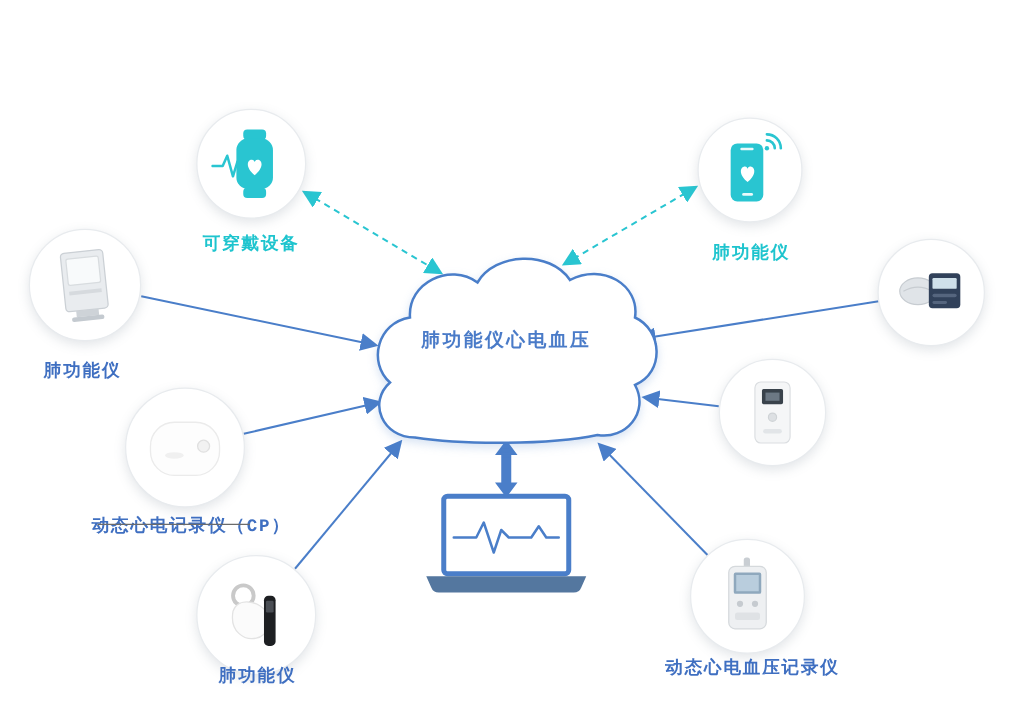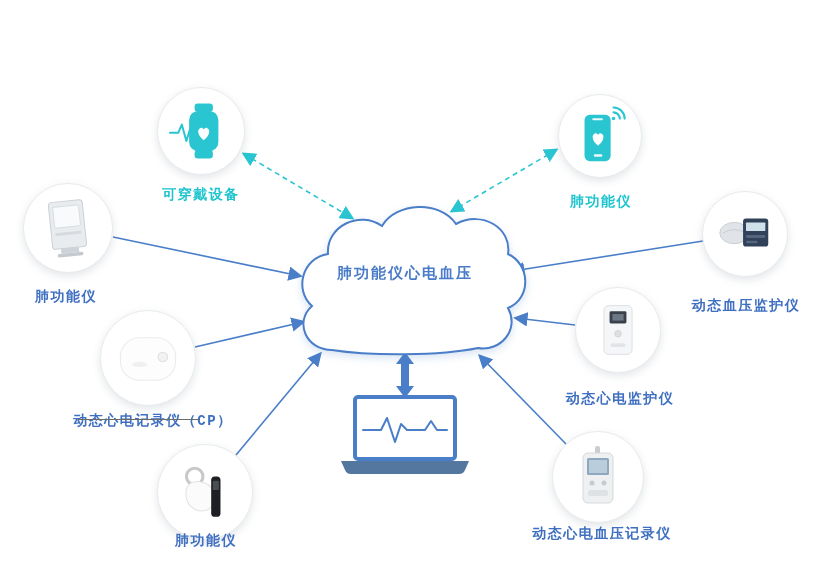--- a/index.html
+++ b/index.html
@@ -132,32 +132,30 @@
   <div class="node-circle" style="left:702px;top:191px;width:86px;height:86px">
     <svg width="62" height="62" viewBox="0 0 64 64">
       <ellipse cx="21" cy="31" rx="15" ry="11" fill="#e0e4e8" stroke="#c7ccd1"></ellipse>
       <path d="M9 31 q12 -7 24 0" stroke="#c7ccd1" fill="none"></path>
       <rect x="30" y="16" width="26" height="29" rx="3" fill="#31415a"></rect>
       <rect x="33" y="20" width="20" height="9" rx="1" fill="#cfe0ea"></rect>
       <rect x="33" y="33" width="20" height="3" rx="1.5" fill="#55657e"></rect>
       <rect x="33" y="39" width="12" height="2.5" rx="1.2" fill="#55657e"></rect>
     </svg>
   </div>
-  <div class="node-label" style="left:746px;top:297px">动态血压监护仪</div>
 
   <div class="node-circle" style="left:575px;top:287px;width:86px;height:86px">
     <svg width="60" height="60" viewBox="0 0 64 64">
       <rect x="17" y="6" width="30" height="52" rx="5" fill="#f5f6f7" stroke="#dbdee1"></rect>
       <rect x="23" y="12" width="18" height="13" rx="1.5" fill="#39424b"></rect>
       <rect x="26" y="15" width="12" height="7" fill="#6c7884"></rect>
       <circle cx="32" cy="36" r="3.5" fill="#dde0e3" stroke="#cfd3d6"></circle>
       <rect x="24" y="46" width="16" height="4" rx="2" fill="#e2e5e8"></rect>
     </svg>
   </div>
-  <div class="node-label" style="left:620px;top:390px">动态心电监护仪</div>
 
   <div class="node-circle" style="left:552px;top:431px;width:92px;height:92px">
     <svg width="64" height="64" viewBox="0 0 64 64">
       <rect x="29" y="1" width="5" height="9" rx="2" fill="#c9ced3"></rect>
       <rect x="17" y="8" width="30" height="50" rx="5" fill="#eef0f2" stroke="#d5d9dc"></rect>
       <rect x="21" y="13" width="22" height="17" rx="1.5" fill="#8fa8bd"></rect>
       <rect x="23" y="15" width="18" height="13" fill="#b9cddd"></rect>
       <circle cx="26" cy="38" r="2.5" fill="#c6cbd0"></circle>
       <circle cx="38" cy="38" r="2.5" fill="#c6cbd0"></circle>
       <rect x="22" y="45" width="20" height="6" rx="2" fill="#dfe2e5"></rect>

